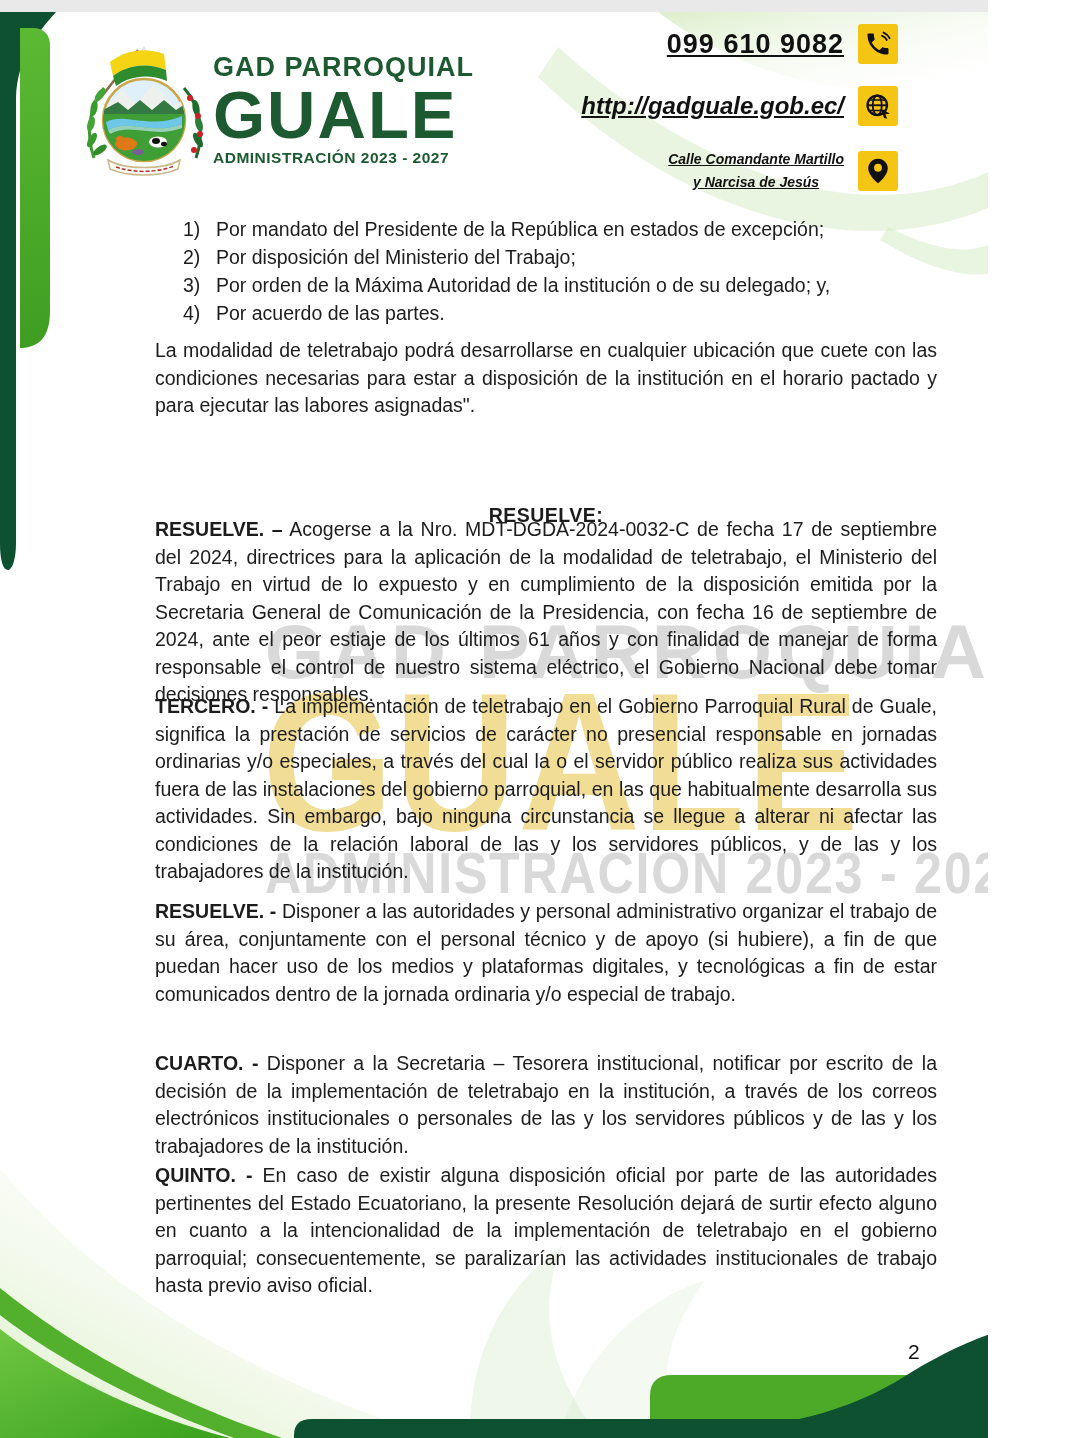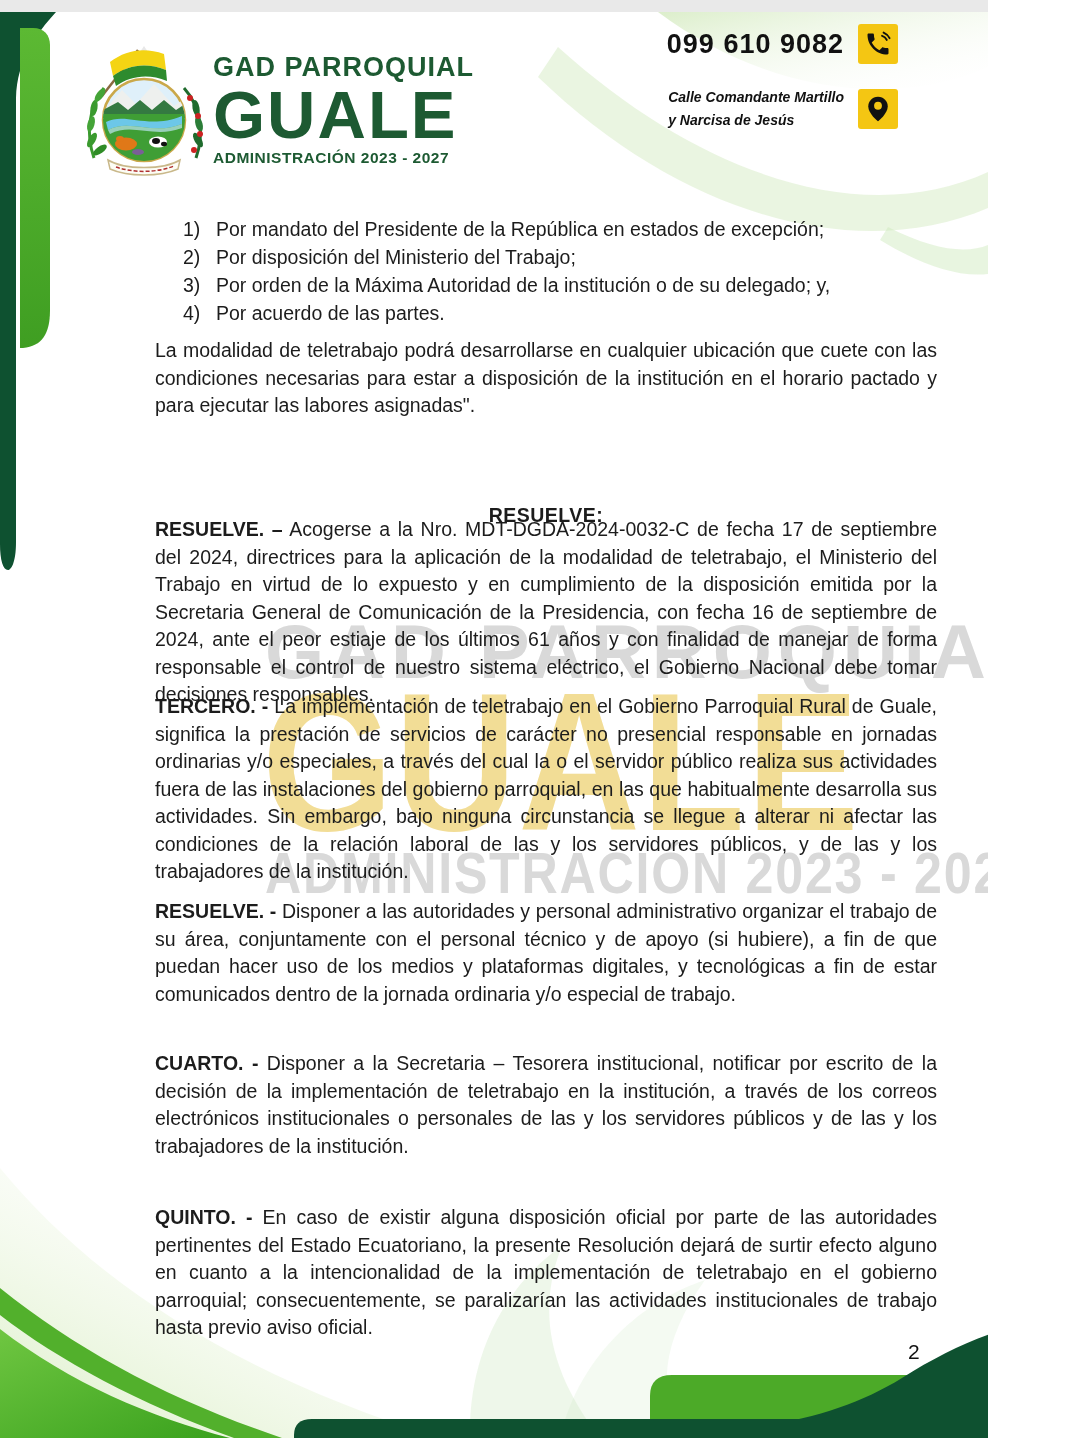--- a/index.html
+++ b/index.html
@@ -13,21 +13,21 @@
 
   
   .crest{position:absolute;left:78px;top:40px;width:134px;height:142px;z-index:2;}
   .logo-text{position:absolute;left:213px;top:52px;z-index:2;color:#1d5a32;}
   .logo-line1{font-size:27px;font-weight:bold;letter-spacing:1px;}
   .logo-line2{font-size:67px;font-weight:bold;letter-spacing:2px;line-height:60px;margin-top:2px;}
   .logo-line3{font-size:15.5px;font-weight:bold;letter-spacing:0.5px;margin-top:4px;}
 
   .contact{position:absolute;top:24px;right:90px;z-index:2;}
   .contact-row{display:flex;align-items:center;justify-content:flex-end;margin-bottom:22px;}
-  .contact-text{text-align:left;font-weight:bold;color:#111;}
+  .contact-text{text-align:center;font-weight:bold;color:#111;text-decoration:underline;}
   .phone-text{font-size:27px;font-style:normal;letter-spacing:1px;}
   .url-text{font-size:24px;font-style:italic;}
   .addr-text{font-size:14px;font-style:italic;line-height:23px;}
   .icon-box{width:40px;height:40px;background:#f4c613;border-radius:3px;margin-left:14px;
     display:flex;align-items:center;justify-content:center;flex:0 0 40px;}
 
   
   .watermark{position:absolute;z-index:1;left:0;top:0;width:1080px;height:1438px;pointer-events:none;}
   .wm1{position:absolute;left:265px;top:608px;font-size:76px;font-weight:bold;color:#d9d9d9;
        letter-spacing:6px;white-space:nowrap;}
@@ -43,21 +43,21 @@
   .list-num{flex:0 0 33px;margin-left:28px;}
   .list-text{flex:1;}
   .para{text-align:justify;}
   .intro{top:337px;}
   .resolve{top:502px;text-align:center;font-weight:bold;letter-spacing:0.5px;}
   .sec-label{font-weight:bold;}
   .sec-primero{top:516px;}
   .sec-segundo{top:693px;}
   .sec-tercero{top:898px;}
   .sec-cuarto{top:1050px;}
-  .sec-quinto{top:1204px;}
+  .sec-quinto{top:1162px;}
 
   .page-number{position:absolute;left:908px;top:1340px;z-index:3;font-size:21px;color:#111;}
 </style>
 </head>
 <body>
 
 <div class="page">
 
   <div class="top-strip"></div>
 
@@ -142,20 +142,33 @@
       <div class="contact-text phone-text">099 610 9082</div>
       <div class="icon-box">
         <svg width="28" height="28" viewBox="0 0 24 24">
           <path d="M6.62 10.79c1.44 2.83 3.76 5.14 6.59 6.59l2.2-2.2c.27-.27.67-.36 1.02-.24 1.12.37 2.33.57 3.57.57.55 0 1 .45 1 1V20c0 .55-.45 1-1 1-9.39 0-17-7.61-17-17 0-.55.45-1 1-1h3.5c.55 0 1 .45 1 1 0 1.25.2 2.45.57 3.57.11.35.03.74-.25 1.02l-2.2 2.2z" fill="#111"></path>
           <path d="M15.5 5 A6.5 6.5 0 0 1 19.5 8.5" fill="none" stroke="#111" stroke-width="1.7" stroke-linecap="round"></path>
           <path d="M16.8 2.2 A10 10 0 0 1 21.9 7" fill="none" stroke="#111" stroke-width="1.7" stroke-linecap="round"></path>
         </svg>
       </div>
     </div>
     <div class="contact-row">
+      <div class="contact-text url-text">http://gadguale.gob.ec/</div>
+      <div class="icon-box">
+        <svg width="30" height="30" viewBox="0 0 40 40">
+          <circle cx="19" cy="19" r="13" fill="none" stroke="#111" stroke-width="3"></circle>
+          <ellipse cx="19" cy="19" rx="6" ry="13" fill="none" stroke="#111" stroke-width="2.5"></ellipse>
+          <line x1="6" y1="19" x2="32" y2="19" stroke="#111" stroke-width="2.5"></line>
+          <line x1="8" y1="12" x2="30" y2="12" stroke="#111" stroke-width="2"></line>
+          <line x1="8" y1="26" x2="30" y2="26" stroke="#111" stroke-width="2"></line>
+          <path d="M24,24 L36,30 L30,31 L32,37 L28,36 L26,30 Z" fill="#111"></path>
+        </svg>
+      </div>
+    </div>
+    <div class="contact-row">
       <div class="contact-text addr-text">
         <div>Calle Comandante Martillo</div>
         <div>y Narcisa de Jesús</div>
       </div>
       <div class="icon-box">
         <svg width="26" height="30" viewBox="0 0 40 44">
           <path d="M20 3 C11 3 5 10 5 18 C5 29 20 41 20 41 C20 41 35 29 35 18 C35 10 29 3 20 3 Z" fill="#111"></path>
           <circle cx="20" cy="17" r="6" fill="#f4c613"></circle>
         </svg>
       </div>

